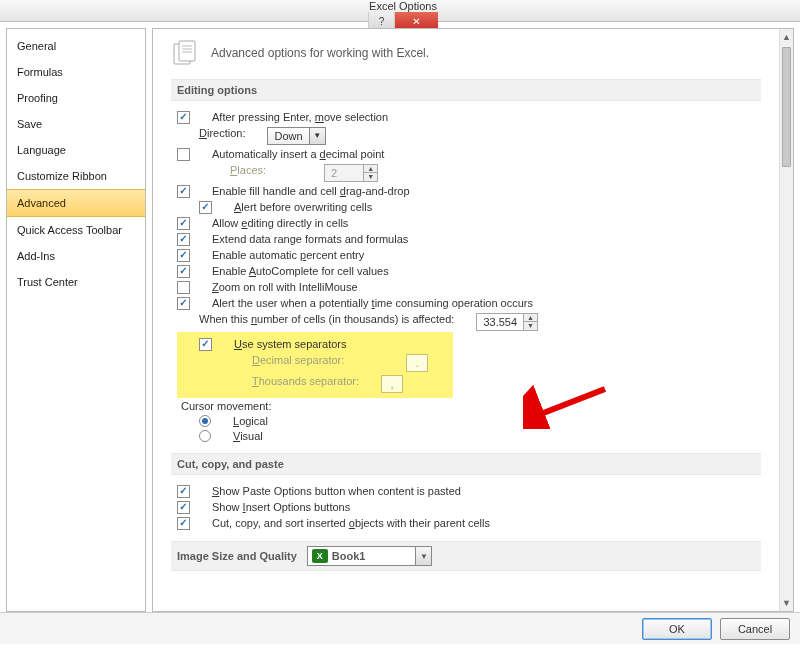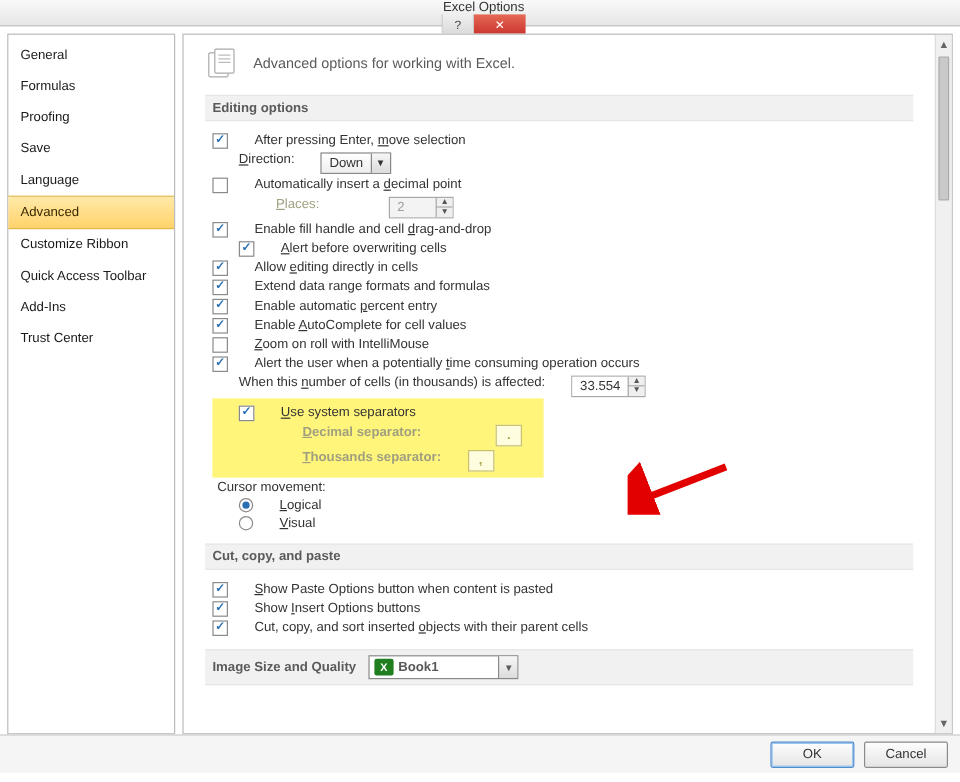--- a/index.html
+++ b/index.html
@@ -183,21 +183,21 @@
   }
   .spinner .sp-btns div + div { border-top: 1px solid #a9a9a9; }
   .spinner.disabled .sp-val { background: #f3f3f3; color: #a0a0a0; }
   .highlight-box {
     background: #fff57a;
     padding: 4px 0;
     margin-left: 6px;
     width: 276px;
   }
   .highlight-box .row { padding-left: 22px; }
-  .highlight-box .row.sub { padding-left: 44px; font-weight: bold; }
+  .highlight-box .row.sub { padding-left: 44px; }
   .highlight-box .inputish {
     background: #fffde0;
     border: 1px solid #c9c070;
     width: 22px;
     justify-content: center;
     color: #b0a850;
   }
   .book-select {
     display: inline-flex;
     align-items: center;
@@ -265,22 +265,22 @@
   </div>
 </div>
 
 <div class="body">
   <div class="sidebar">
     <div class="nav-item">General</div>
     <div class="nav-item">Formulas</div>
     <div class="nav-item">Proofing</div>
     <div class="nav-item">Save</div>
     <div class="nav-item">Language</div>
+    <div class="nav-item">Customize Ribbon</div>
     <div class="nav-item selected">Advanced</div>
-    <div class="nav-item">Customize Ribbon</div>
     <div class="nav-item">Quick Access Toolbar</div>
     <div class="nav-item">Add-Ins</div>
     <div class="nav-item">Trust Center</div>
   </div>
 
   <div class="main">
     <div class="main-scroll">
       <div class="header-row">
         <span class="big-icon">
           <svg width="28" height="28" viewBox="0 0 28 28">

